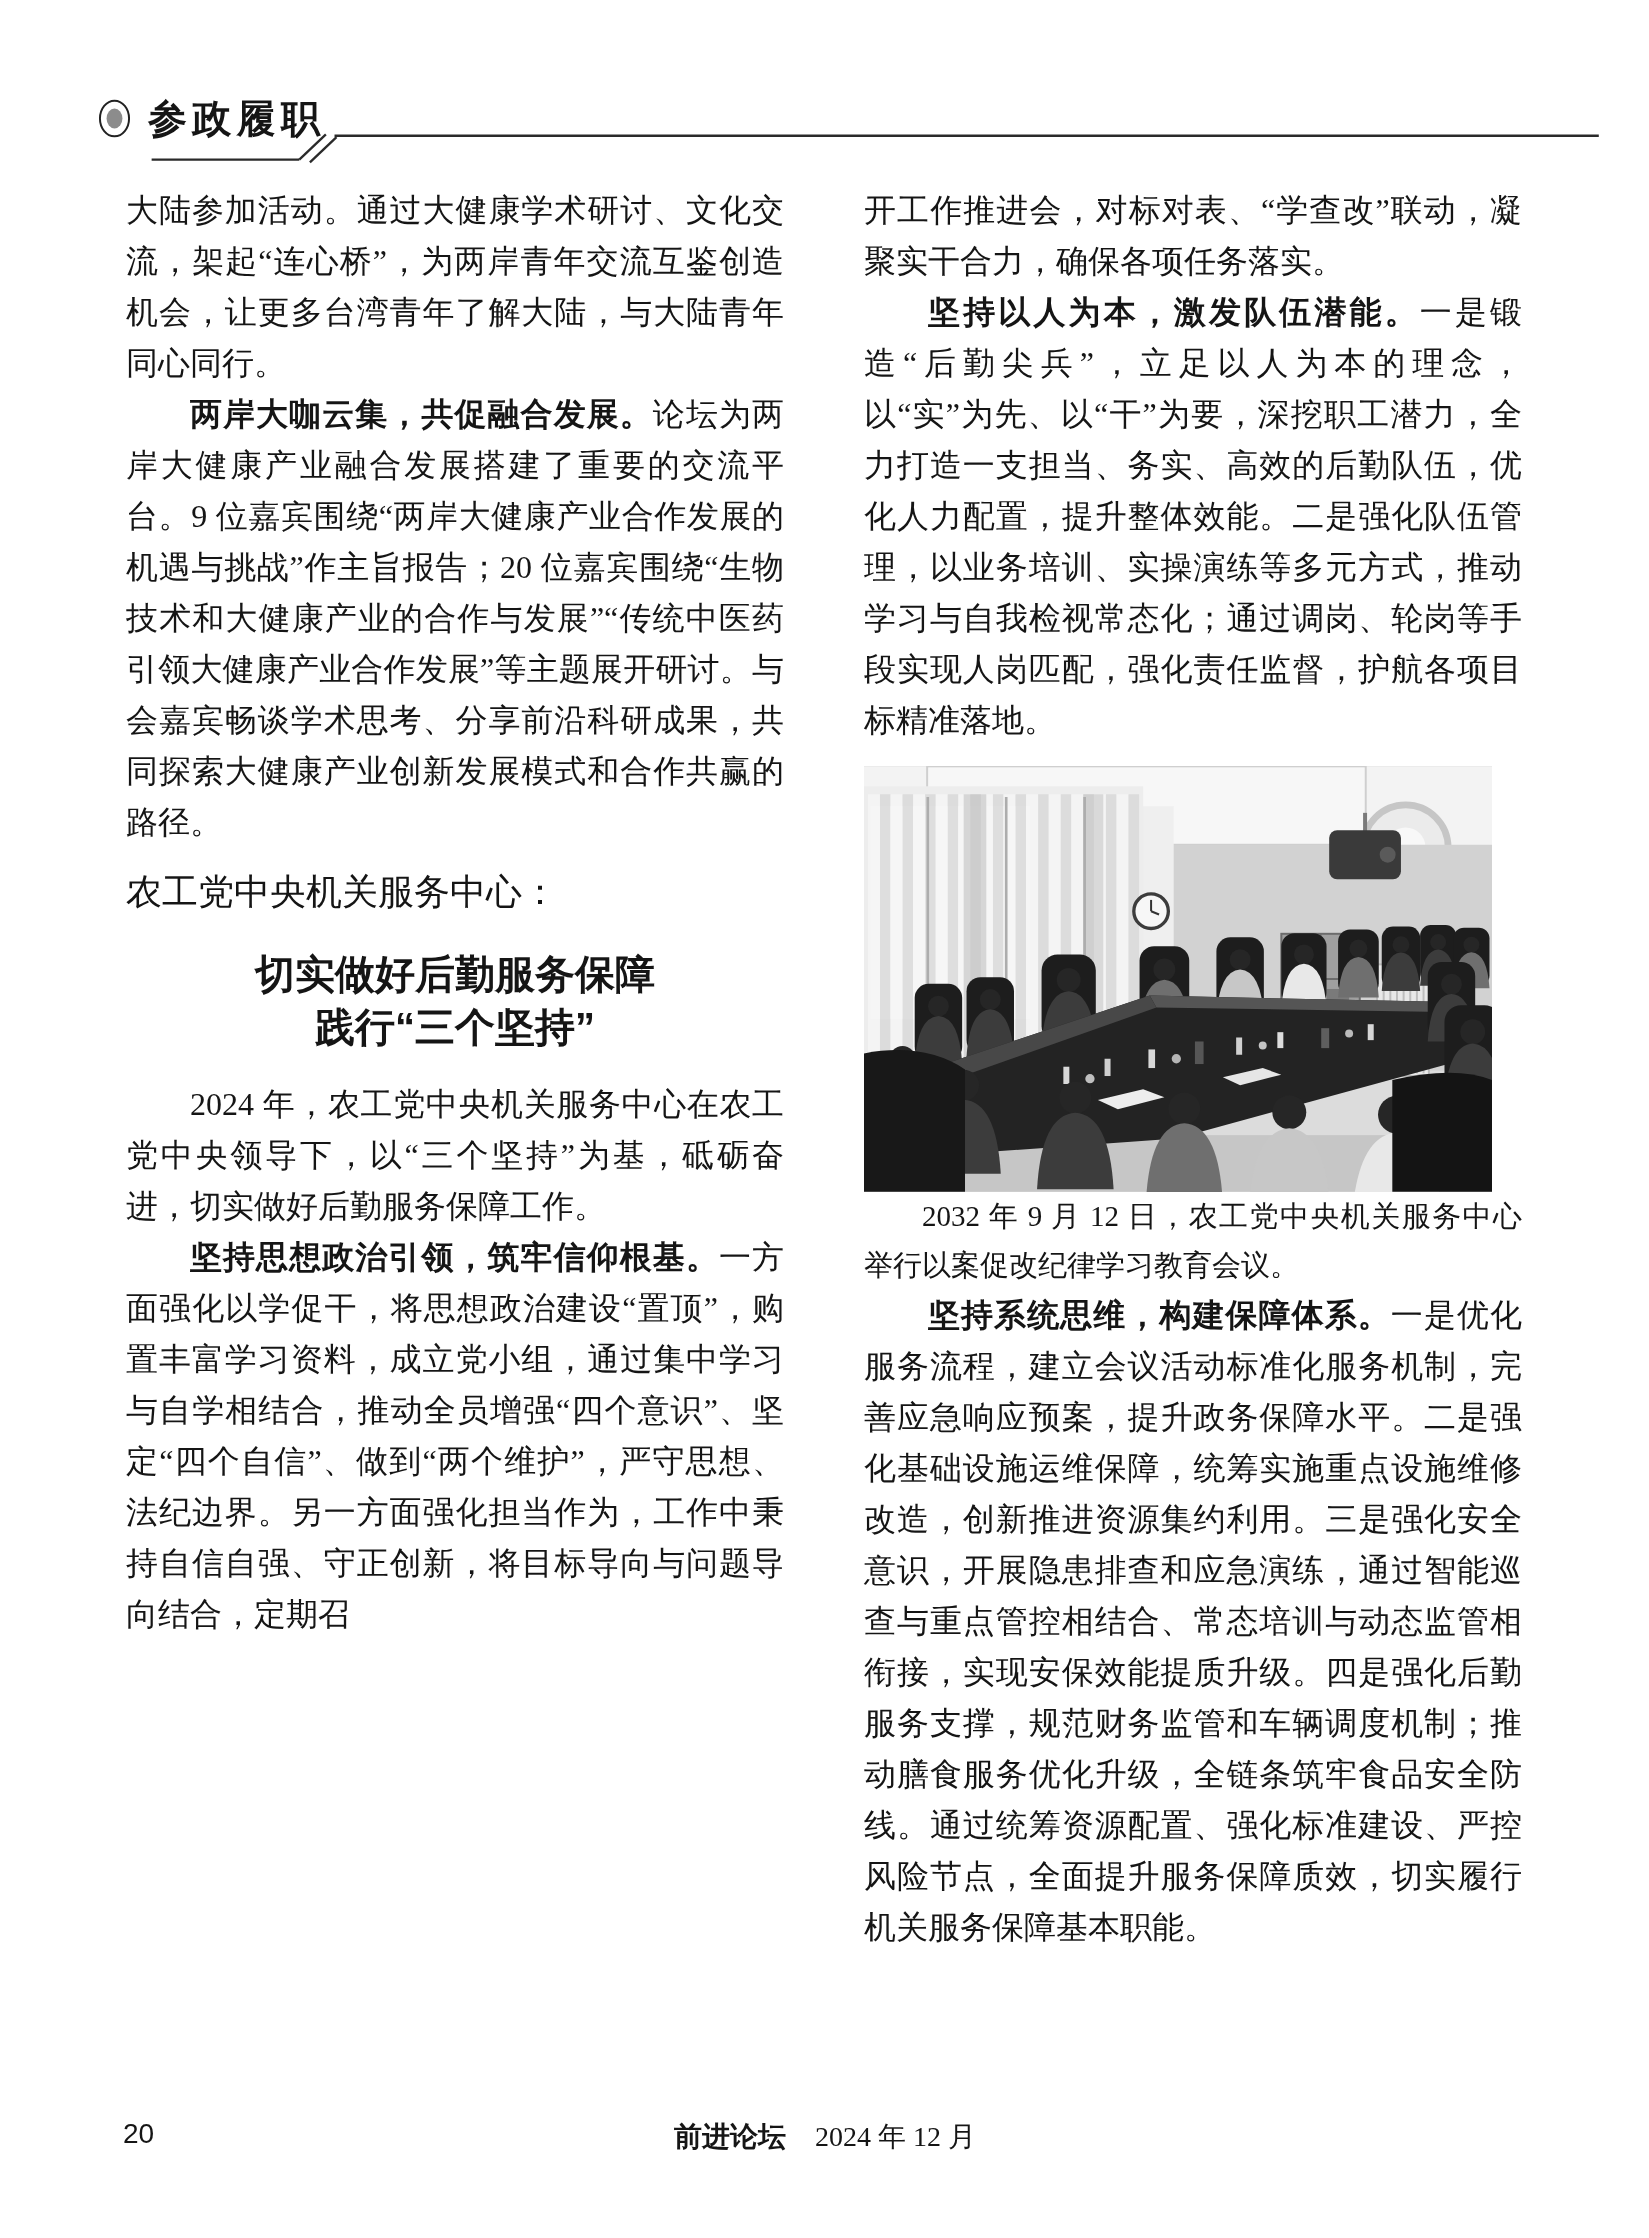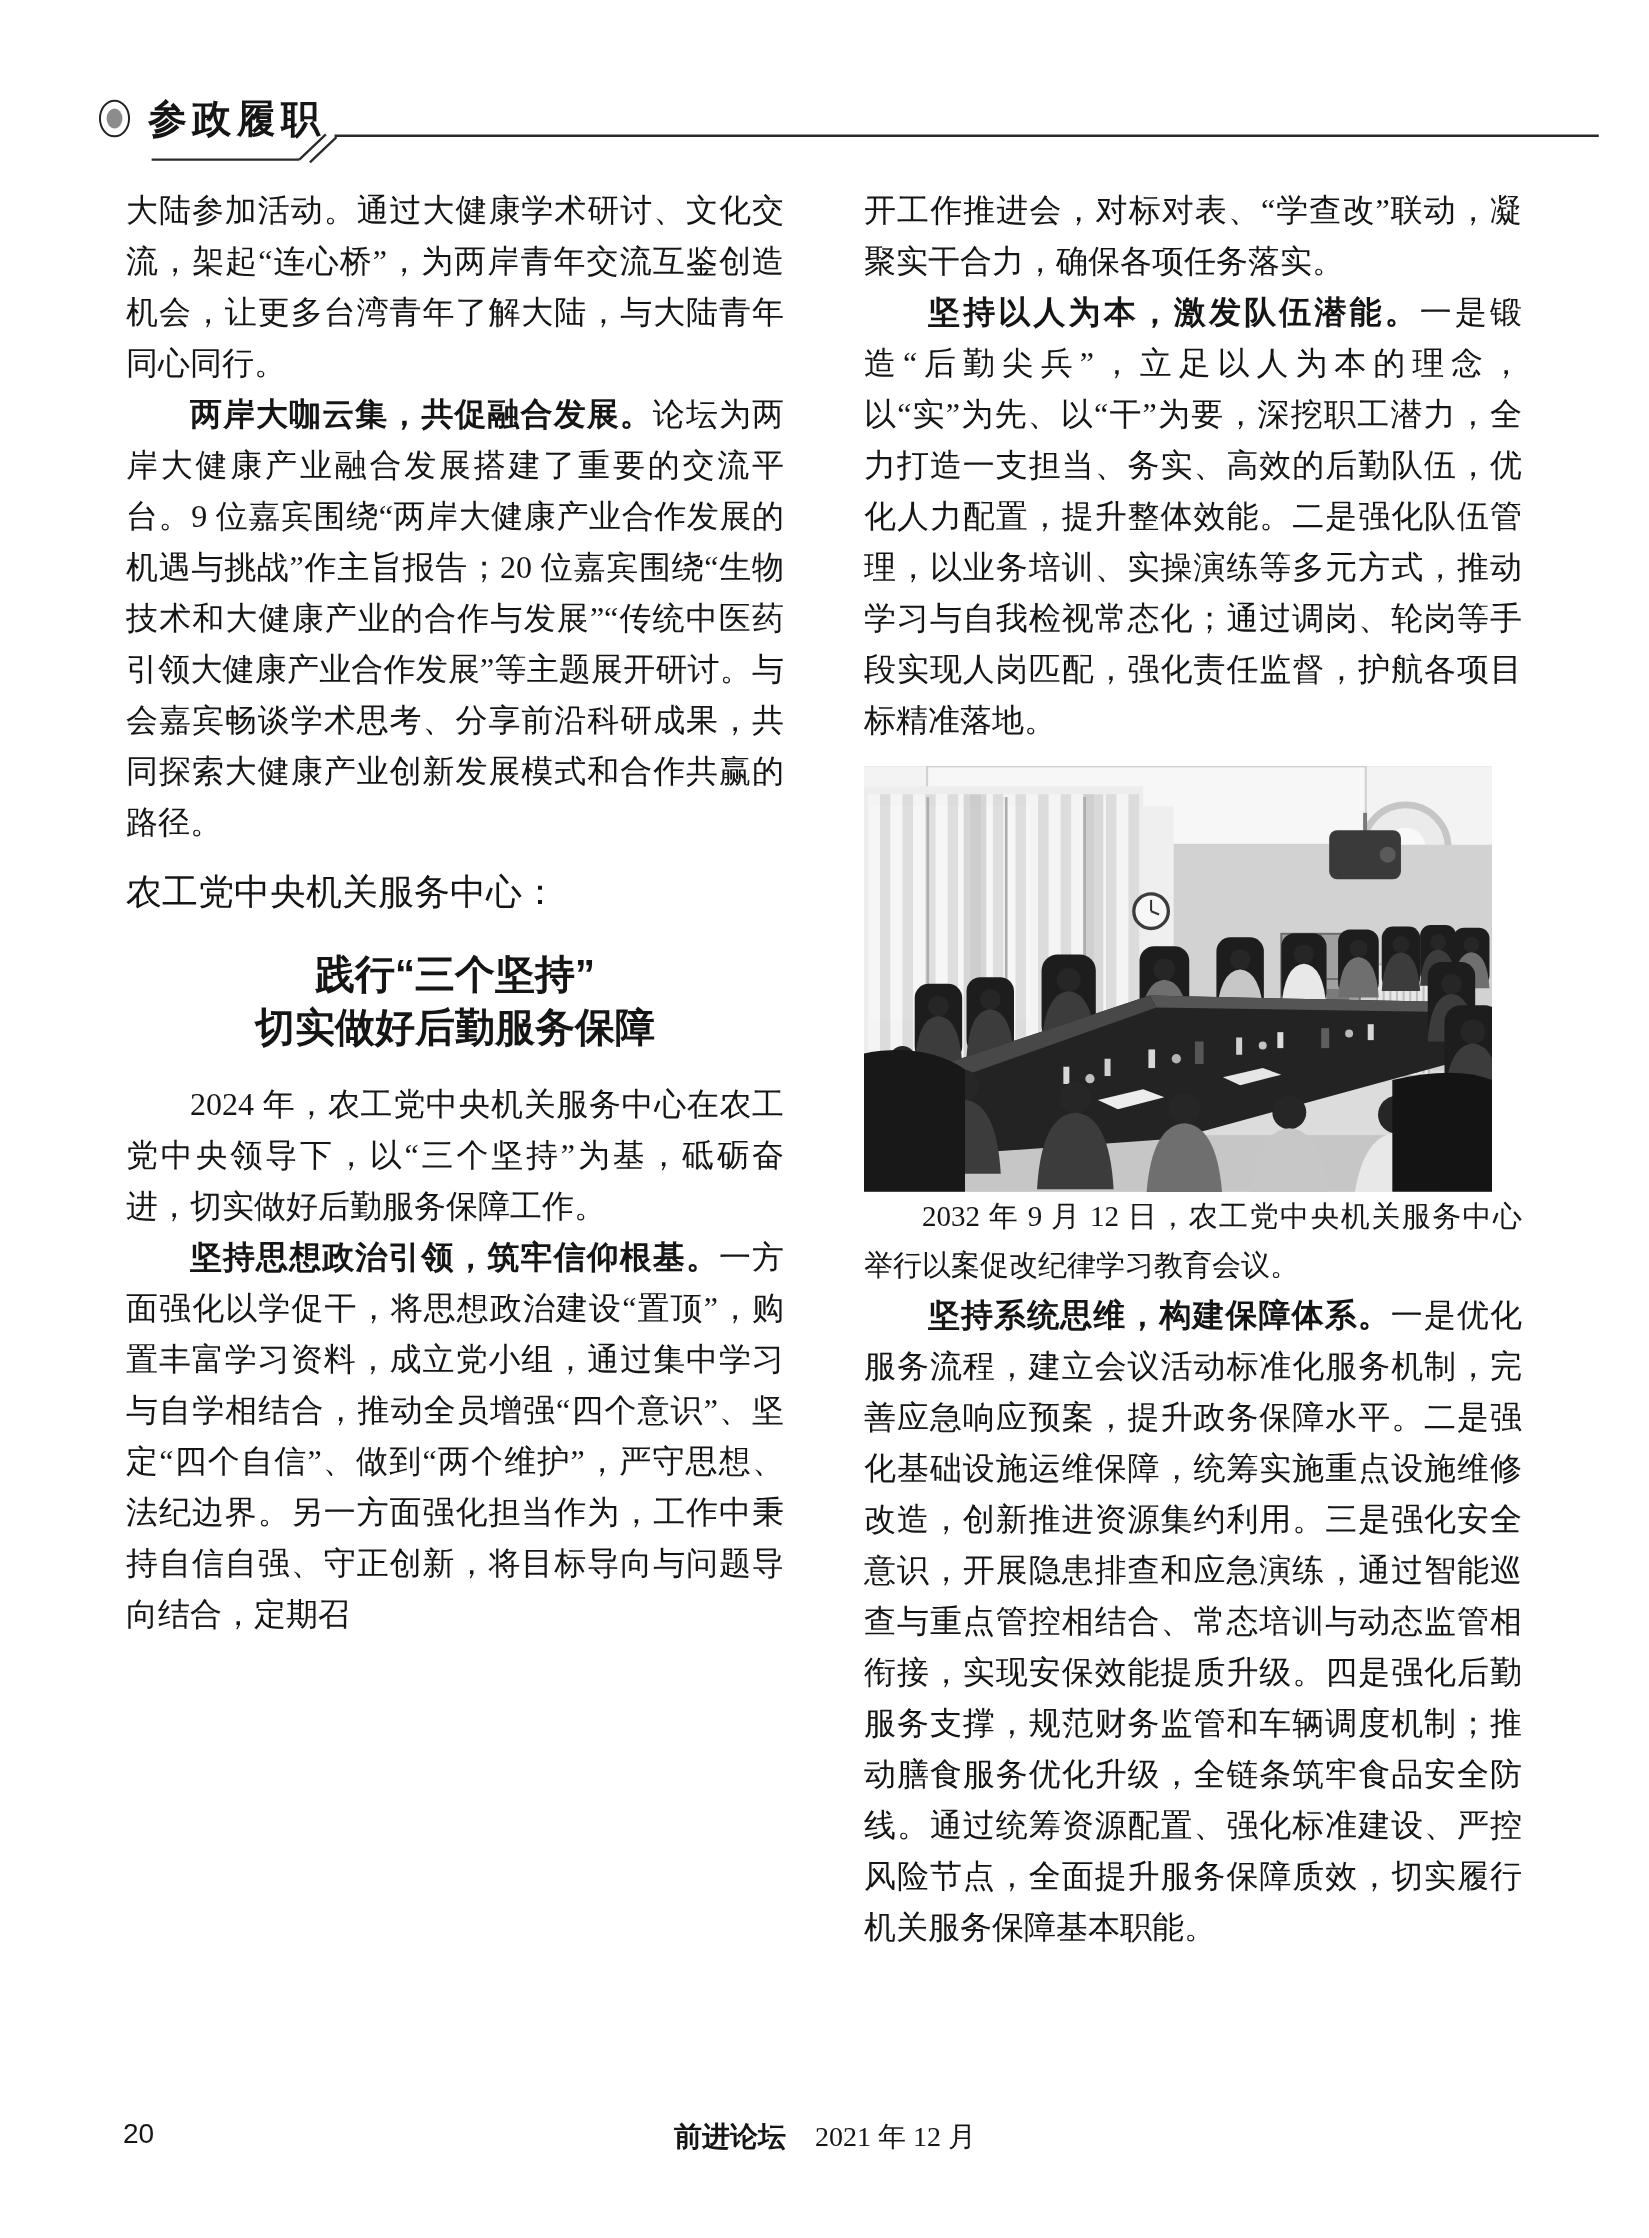--- a/index.html
+++ b/index.html
@@ -92,22 +92,22 @@
       <path d="M503 204 H2404" stroke="#2a2a2a" stroke-width="3.5" fill="none"></path>
     </svg>
   </div>
 
   <div class="col col-left">
     <p class="body-p"><span>大陆参加活动。通过大健康学术研讨、文化交流，架起“连心桥”，为两岸青年交流互鉴创造机会，让更多台湾青年了解大陆，与大陆青年同心同行。</span></p>
     <p class="body-p indent"><b class="lead">两岸大咖云集，共促融合发展。</b><span>论坛为两岸大健康产业融合发展搭建了重要的交流平台。9 位嘉宾围绕“两岸大健康产业合作发展的机遇与挑战”作主旨报告；20 位嘉宾围绕“生物技术和大健康产业的合作与发展”“传统中医药引领大健康产业合作发展”等主题展开研讨。与会嘉宾畅谈学术思考、分享前沿科研成果，共同探索大健康产业创新发展模式和合作共赢的路径。</span></p>
 
     <h2 class="kicker">农工党中央机关服务中心：</h2>
     <div class="art-title-wrap">
+      <div class="art-title">切实做好后勤服务保障</div>
       <div class="art-title">践行“三个坚持”</div>
-      <div class="art-title">切实做好后勤服务保障</div>
     </div>
 
     <p class="body-p indent"><span>2024 年，农工党中央机关服务中心在农工党中央领导下，以“三个坚持”为基，砥砺奋进，切实做好后勤服务保障工作。</span></p>
     <p class="body-p indent"><b class="lead">坚持思想政治引领，筑牢信仰根基。</b><span>一方面强化以学促干，将思想政治建设“置顶”，购置丰富学习资料，成立党小组，通过集中学习与自学相结合，推动全员增强“四个意识”、坚定“四个自信”、做到“两个维护”，严守思想、法纪边界。另一方面强化担当作为，工作中秉持自信自强、守正创新，将目标导向与问题导向结合，定期召</span></p>
   </div>
 
   <div class="col col-right">
     <p class="body-p"><span>开工作推进会，对标对表、“学查改”联动，凝聚实干合力，确保各项任务落实。</span></p>
     <p class="body-p indent"><b class="lead">坚持以人为本，激发队伍潜能。</b><span>一是锻造“后勤尖兵”，立足以人为本的理念，以“实”为先、以“干”为要，深挖职工潜力，全力打造一支担当、务实、高效的后勤队伍，优化人力配置，提升整体效能。二是强化队伍管理，以业务培训、实操演练等多元方式，推动学习与自我检视常态化；通过调岗、轮岗等手段实现人岗匹配，强化责任监督，护航各项目标精准落地。</span></p>
 
@@ -316,18 +316,18 @@
     </figure>
 
     <p class="caption">2032 年 9 月 12 日，农工党中央机关服务中心举行以案促改纪律学习教育会议。</p>
 
     <p class="body-p indent after-caption"><b class="lead">坚持系统思维，构建保障体系。</b><span>一是优化服务流程，建立会议活动标准化服务机制，完善应急响应预案，提升政务保障水平。二是强化基础设施运维保障，统筹实施重点设施维修改造，创新推进资源集约利用。三是强化安全意识，开展隐患排查和应急演练，通过智能巡查与重点管控相结合、常态培训与动态监管相衔接，实现安保效能提质升级。四是强化后勤服务支撑，规范财务监管和车辆调度机制；推动膳食服务优化升级，全链条筑牢食品安全防线。通过统筹资源配置、强化标准建设、严控风险节点，全面提升服务保障质效，切实履行机关服务保障基本职能。</span></p>
   </div>
 
   <div class="footer">
     <span class="pageno">20</span>
     <div class="footer-center">
-      <span class="journal">前进论坛</span><span class="issue">2021 年 12 月</span>
+      <span class="journal">前进论坛</span><span class="issue">2024 年 12 月</span>
     </div>
   </div>
 
 </div>
 
 
 </body></html>

